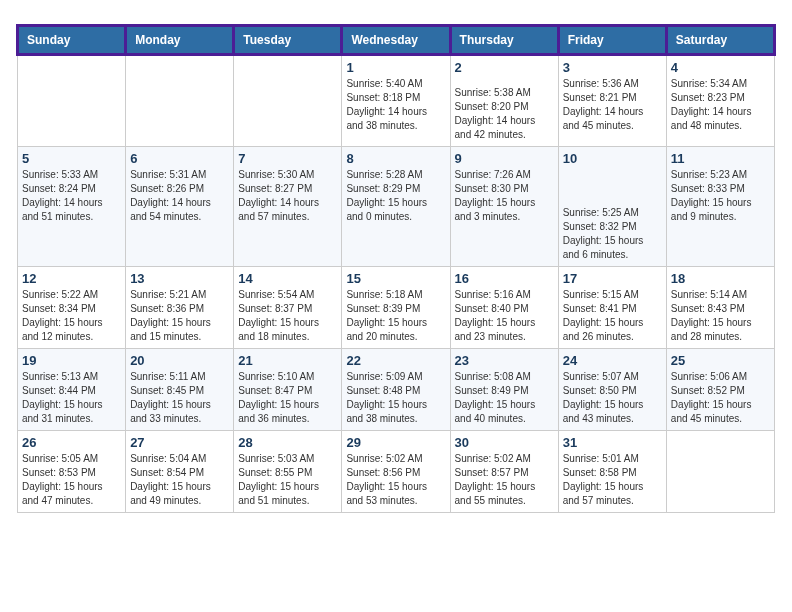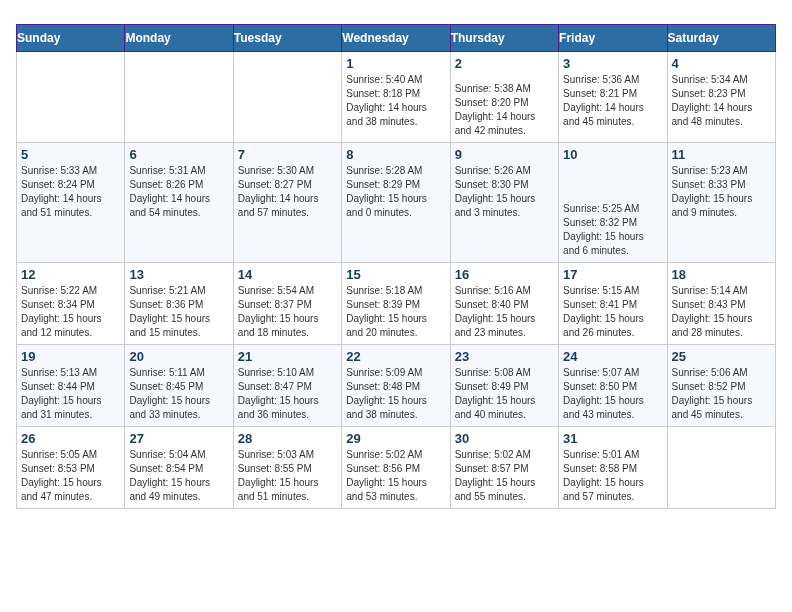--- a/index.html
+++ b/index.html
@@ -38,25 +38,25 @@
       color: #333;
     }
     .calendar {
       width: 100%;
       border-collapse: collapse;
       font-size: 11px;
     }
     .calendar th {
       background: #2e6da4;
       color: #fff;
-      padding: 6px 0;
+      padding: 6px 8px;
       text-align: left;
       font-size: 12px;
       font-weight: bold;
-      border: 1px solid #4c1d95;
+      border: 3px solid #4c1d95;
     }
     .calendar td {
       border: 1px solid #ccc;
       vertical-align: top;
       padding: 4px;
       width: 108px;
       min-height: 80px;
       background: #fff;
     }
     .calendar tr:nth-child(even) td {
@@ -153,21 +153,21 @@
         </td>
         <td>
           <div class="day-number">8</div>
           <div class="day-info" style="white-space: pre-line;">Sunrise: 5:28 AM
 Sunset: 8:29 PM
 Daylight: 15 hours
 and 0 minutes.</div>
         </td>
         <td>
           <div class="day-number">9</div>
-          <div class="day-info" style="white-space: pre-line;">Sunrise: 5:26 AM
+          <div class="day-info" style="white-space: pre-line;">Sunrise: 7:26 AM
 Sunset: 8:30 PM
 Daylight: 15 hours
 and 3 minutes.</div>
         </td>
         <td>
           <div class="day-number">10</div>
           <div class="day-info" style="white-space: pre-line; margin-top: 40px;">Sunrise: 5:25 AM
 Sunset: 8:32 PM
 Daylight: 15 hours
 and 6 minutes.</div>

